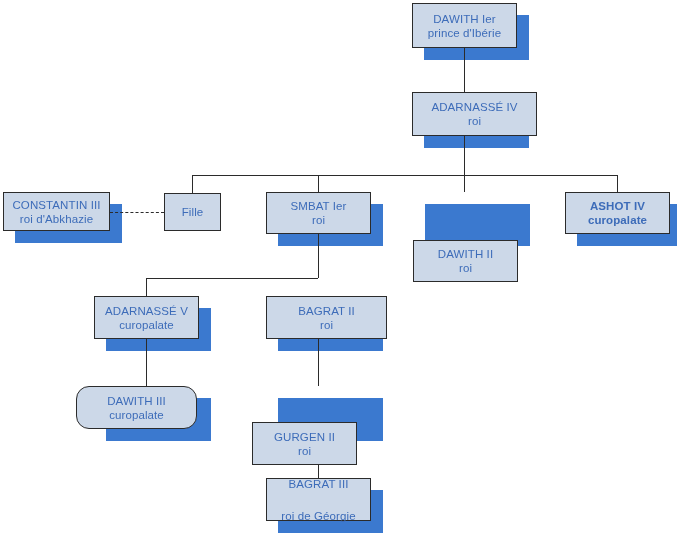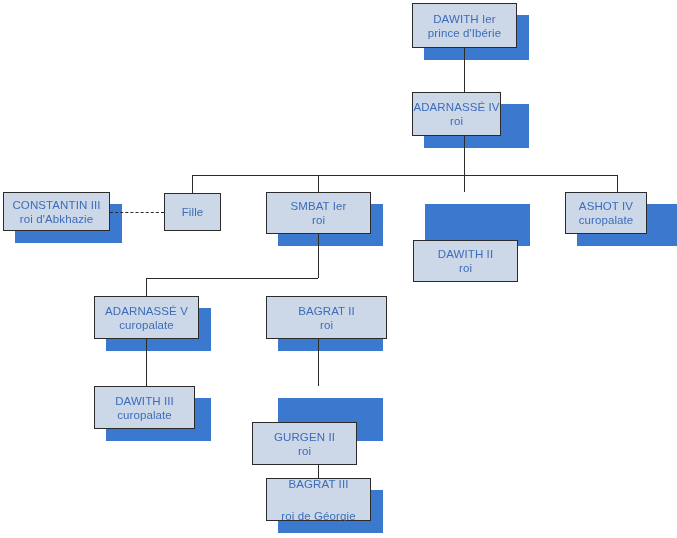--- a/index.html
+++ b/index.html
@@ -82,21 +82,21 @@
     <div class="vline" style="left: 146px; top: 339px; height: 47px;"></div>
     <div class="vline" style="left: 318px; top: 339px; height: 47px;"></div>
     <div class="vline" style="left: 318px; top: 429px; height: 49px;"></div>
     <div class="dashline" style="left: 110px; top: 212px; width: 54px;"></div>
     <div class="shadow" style="left: 424px; top: 15px; width: 105px; height: 45px;"></div>
     <div class="node" style="left: 412px; top: 3px; width: 105px; height: 45px;">
       <span class="l1">DAWITH Ier</span>
       <span class="l2">prince d'Ibérie</span>
     </div>
     <div class="shadow" style="left: 424px; top: 104px; width: 105px; height: 44px;"></div>
-    <div class="node" style="left: 412px; top: 92px; width: 89px; height: 44px;">
+    <div class="node" style="left: 412px; top: 92px; width: 125px; height: 44px;">
       <span class="l1">ADARNASSÉ IV</span>
       <span class="l2">roi</span>
     </div>
     <div class="shadow" style="left: 15px; top: 204px; width: 107px; height: 39px;"></div>
     <div class="node" style="left: 3px; top: 192px; width: 107px; height: 39px;">
       <span class="l1">CONSTANTIN III</span>
       <span class="l2">roi d'Abkhazie</span>
     </div>
     <div class="node" style="left: 164px; top: 193px; width: 57px; height: 38px;">
       <span class="l1">Fille</span>
@@ -105,36 +105,36 @@
     <div class="node" style="left: 266px; top: 192px; width: 105px; height: 42px;">
       <span class="l1">SMBAT Ier</span>
       <span class="l2">roi</span>
     </div>
     <div class="shadow" style="left: 425px; top: 204px; width: 105px; height: 42px;"></div>
     <div class="node" style="left: 413px; top: 192px; width: 105px; height: 42px; margin-top: 48px;">
       <span class="l1">DAWITH II</span>
       <span class="l2">roi</span>
     </div>
     <div class="shadow" style="left: 577px; top: 204px; width: 105px; height: 42px;"></div>
-    <div class="node" style="left: 565px; top: 192px; width: 82px; height: 42px;">
+    <div class="node" style="left: 565px; top: 192px; width: 105px; height: 42px; font-weight: bold;">
       <span class="l1">ASHOT IV</span>
       <span class="l2">curopalate</span>
     </div>
     <div class="shadow" style="left: 106px; top: 308px; width: 105px; height: 43px;"></div>
     <div class="node" style="left: 94px; top: 296px; width: 105px; height: 43px;">
       <span class="l1">ADARNASSÉ V</span>
       <span class="l2">curopalate</span>
     </div>
     <div class="shadow" style="left: 278px; top: 308px; width: 105px; height: 43px;"></div>
     <div class="node" style="left: 266px; top: 296px; width: 121px; height: 43px;">
       <span class="l1">BAGRAT II</span>
       <span class="l2">roi</span>
     </div>
     <div class="shadow" style="left: 106px; top: 398px; width: 105px; height: 43px;"></div>
-    <div class="node" style="left: 94px; top: 386px; width: 101px; height: 43px;">
+    <div class="node" style="left: 76px; top: 386px; width: 121px; height: 43px; border-radius: 13px;">
       <span class="l1">DAWITH III</span>
       <span class="l2">curopalate</span>
     </div>
     <div class="shadow" style="left: 278px; top: 398px; width: 105px; height: 43px;"></div>
     <div class="node" style="left: 252px; top: 386px; width: 105px; height: 43px; margin-top: 36px;">
       <span class="l1">GURGEN II</span>
       <span class="l2">roi</span>
     </div>
     <div class="shadow" style="left: 278px; top: 490px; width: 105px; height: 43px;"></div>
     <div class="node" style="left: 266px; top: 478px; width: 105px; height: 43px; gap: 18px;">

